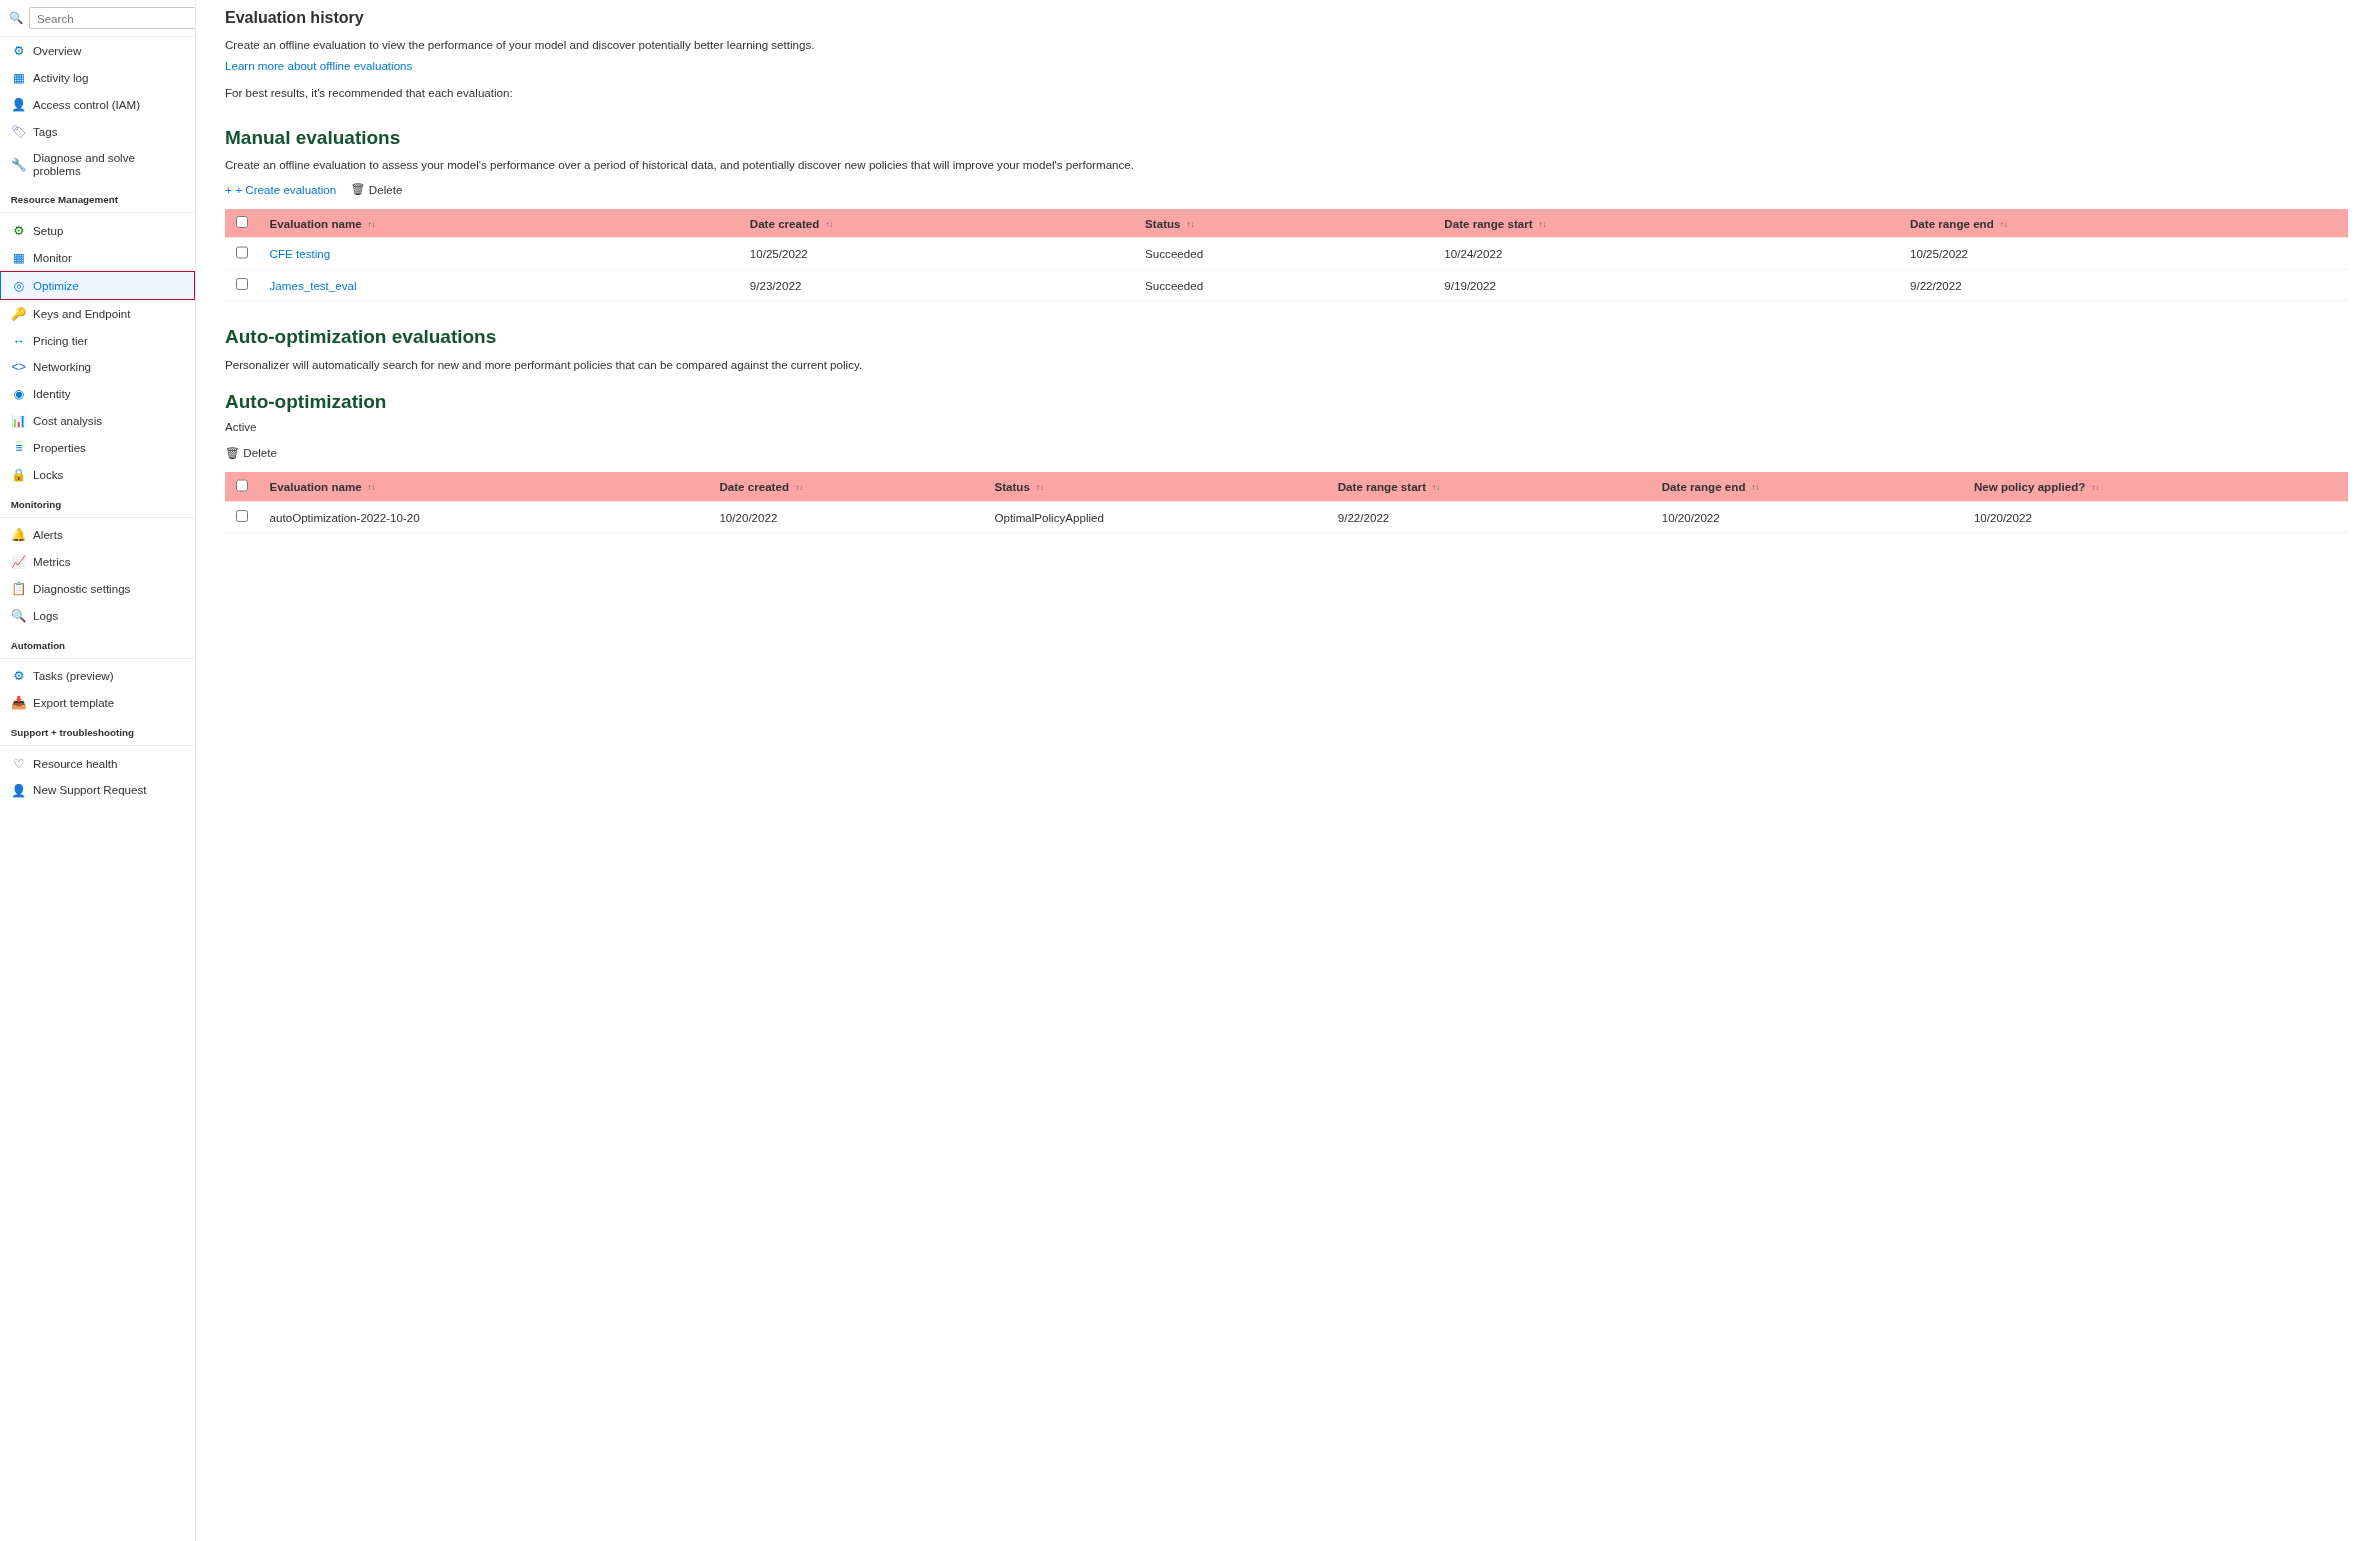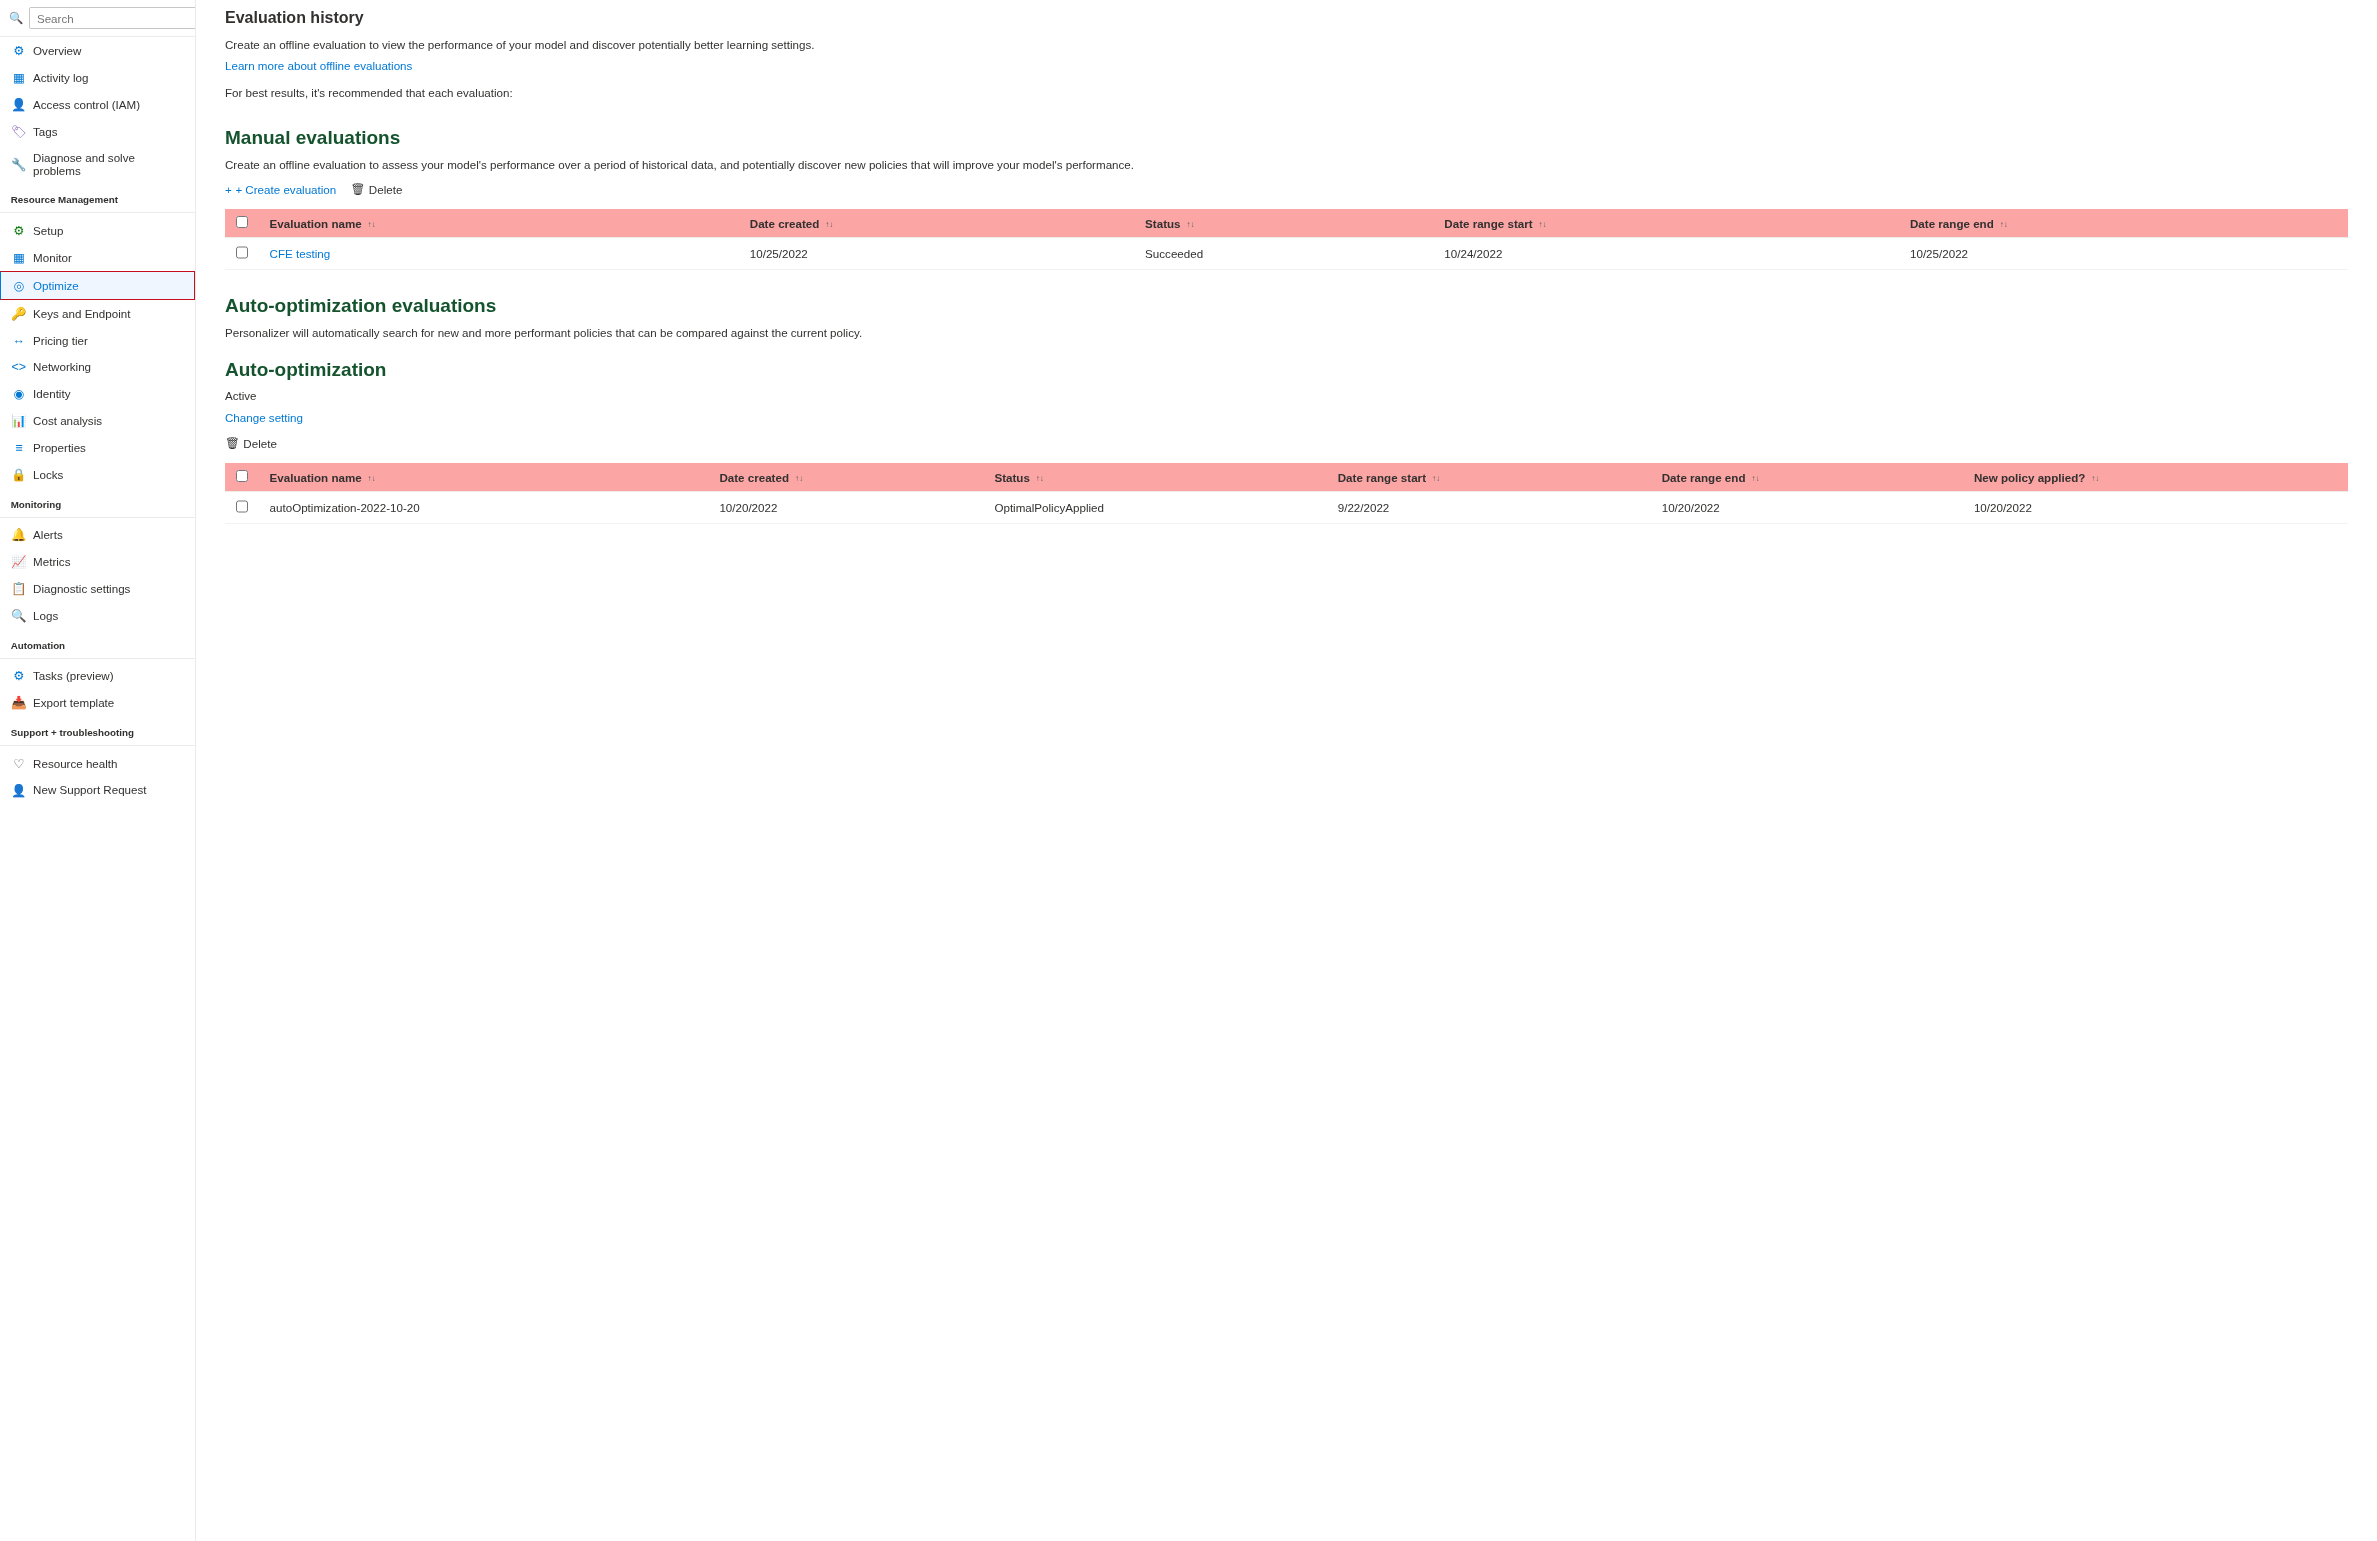--- a/index.html
+++ b/index.html
@@ -354,33 +354,38 @@
       </thead>
       <tbody id="manual-table-body">
       <tr>
       <td class="col-checkbox"><input type="checkbox" style=""></td>
       <td><a class="eval-link">CFE testing</a></td>
       <td>10/25/2022</td>
       <td>Succeeded</td>
       <td>10/24/2022</td>
       <td>10/25/2022</td>
     </tr>
+          <tr>
+      <td class="col-checkbox"><input type="checkbox" style=""></td>
+      <td><a class="eval-link">James_test_eval</a></td>
+      <td>9/23/2022</td>
+      <td>Succeeded</td>
+      <td>9/19/2022</td>
+      <td>9/22/2022</td>
+    </tr>
         </tbody>
     </table>
   </div>
 
   <div class="section-block auto-opt-section">
     <h3 class="section-title">Auto-optimization evaluations</h3>
     <p class="description">Personalizer will automatically search for new and more performant policies that can be compared against the current policy.</p>
 
     <h3 class="section-title" style="margin-top:18px;">Auto-optimization</h3>
     <p class="status-label">Active</p>
-    <div style="margin-bottom:9px;">
-      <a class="link">Change setting</a>
-    </div>
     <div class="toolbar">
       <button class="toolbar-btn delete">
         <span>🗑</span>
         <span>Delete</span>
       </button>
     </div>
     <table class="eval-table">
       <thead>
         <tr>
           <th class="col-checkbox">

